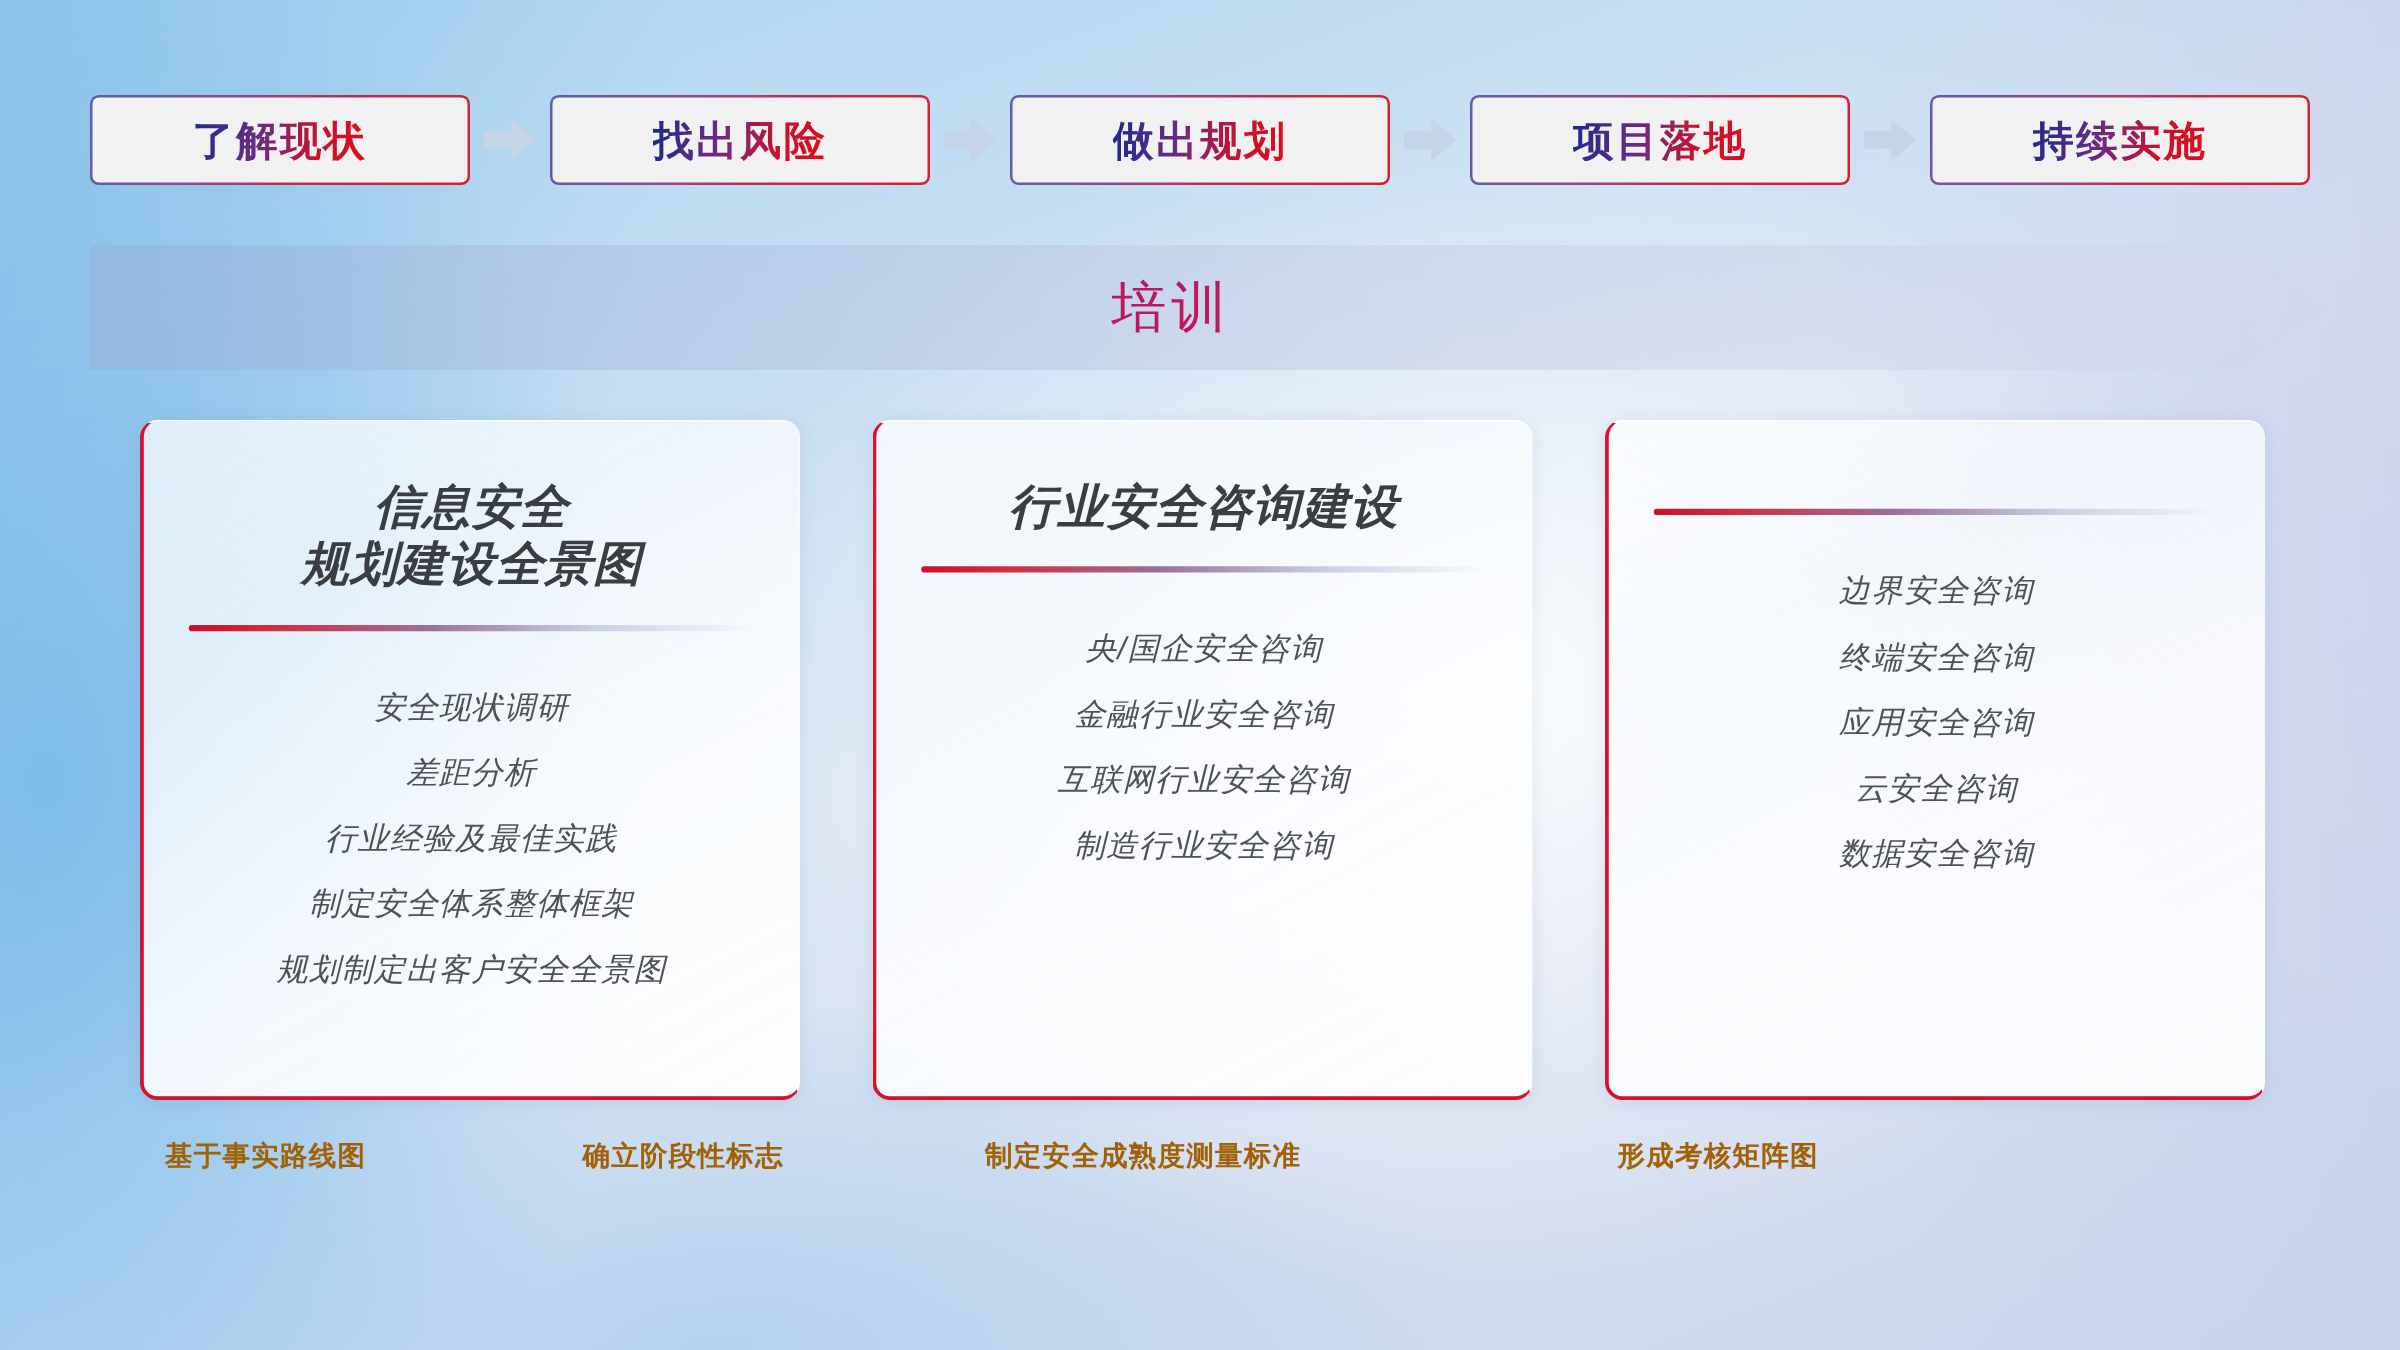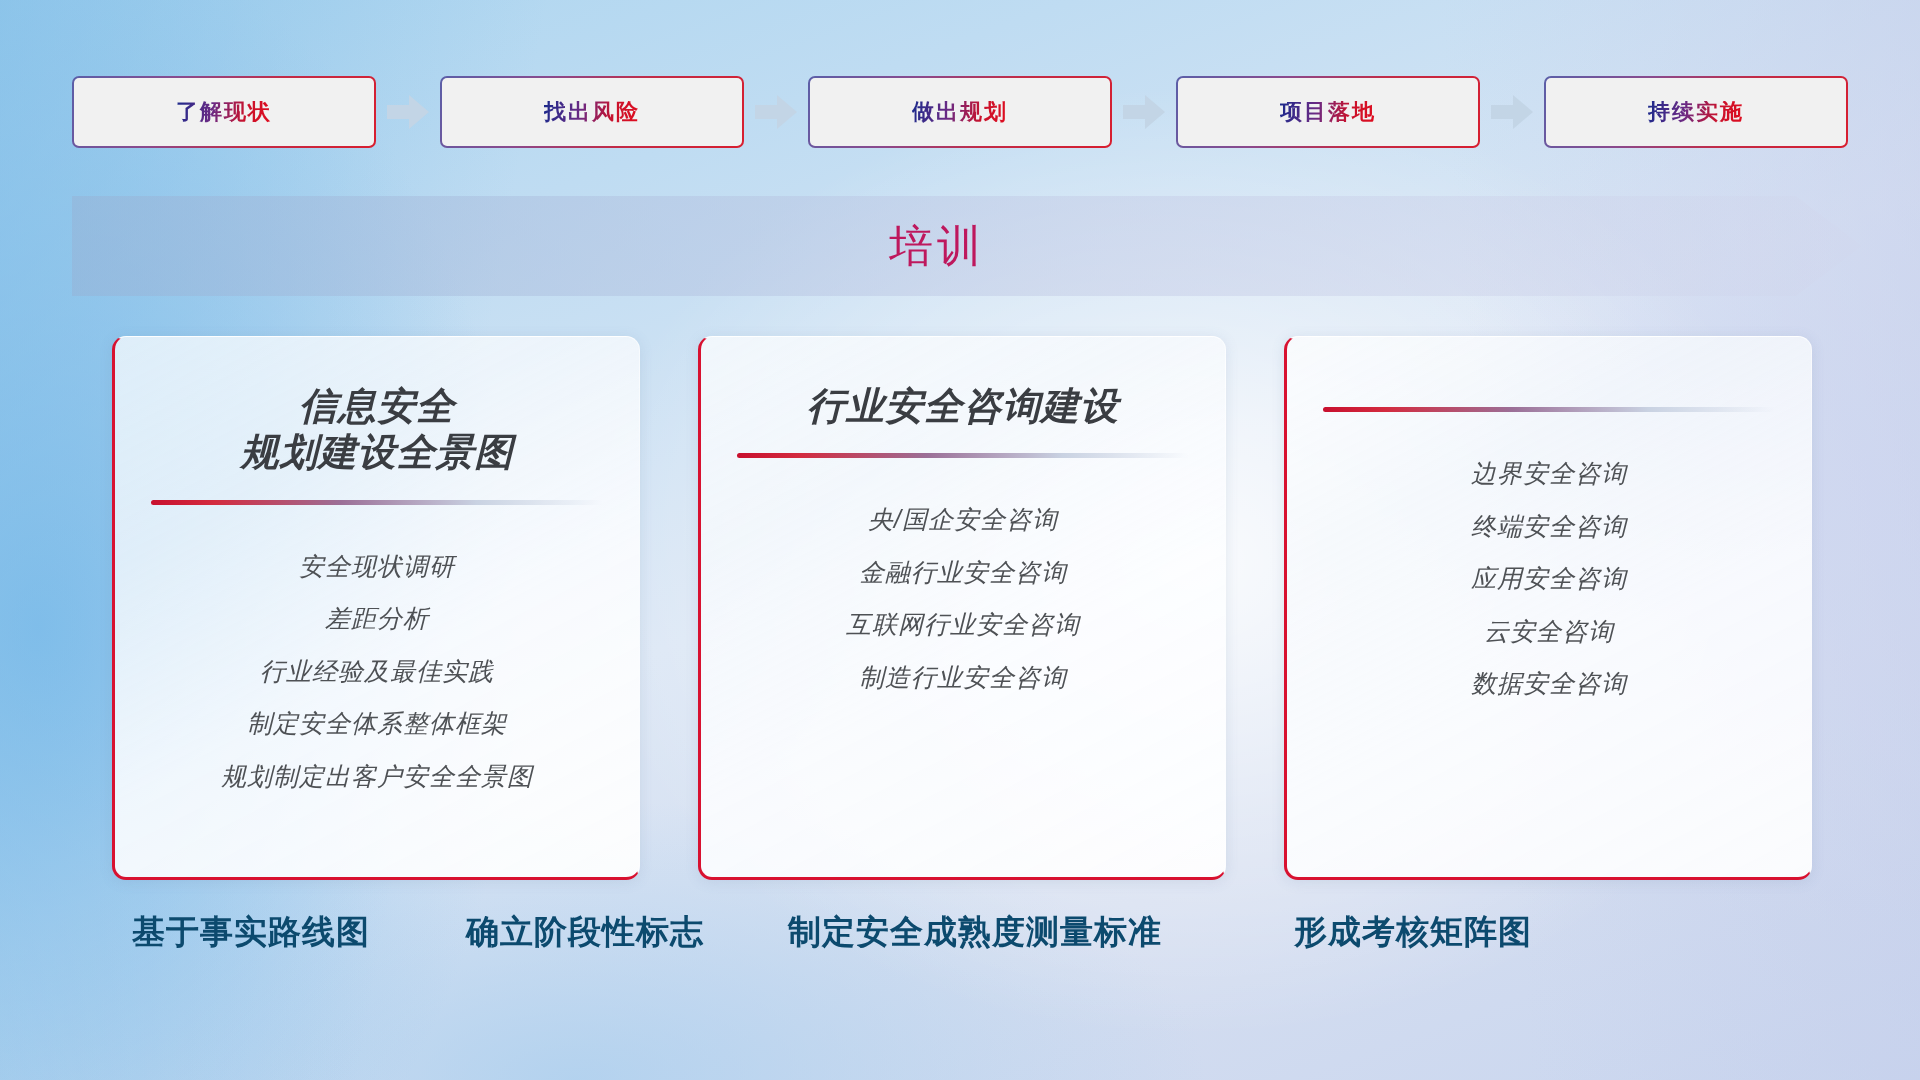--- a/index.html
+++ b/index.html
@@ -62,21 +62,21 @@
   .step-inner {
     width: 100%;
     height: 100%;
     border-radius: 5px;
     background: #f1f1f1;
     display: flex;
     align-items: center;
     justify-content: center;
   }
   .step-label {
-    font-size: 22px;
+    font-size: 33px;
     font-weight: 700;
     letter-spacing: 2px;
     background: linear-gradient(100deg, #1b2a8c 0%, #6b2a84 38%, #c9122c 72%, #e00c1e 100%);
     -webkit-background-clip: text;
     background-clip: text;
     color: transparent;
     -webkit-text-fill-color: transparent;
     line-height: 1;
   }
   .step-arrow {
@@ -184,23 +184,23 @@
   #captions {
     position: absolute;
     left: 0;
     top: 910px;
     width: 1920px;
     height: 60px;
   }
   .caption {
     position: absolute;
     top: 0;
-    font-size: 33px;
+    font-size: 22px;
     font-weight: 700;
-    color: #0c4a6e;
+    color: #a16207;
     letter-spacing: 1px;
     white-space: nowrap;
   }
 </style>
 </head>
 <body>
 
 <div id="bg"></div>
 <div id="bg-tint"></div>
 

